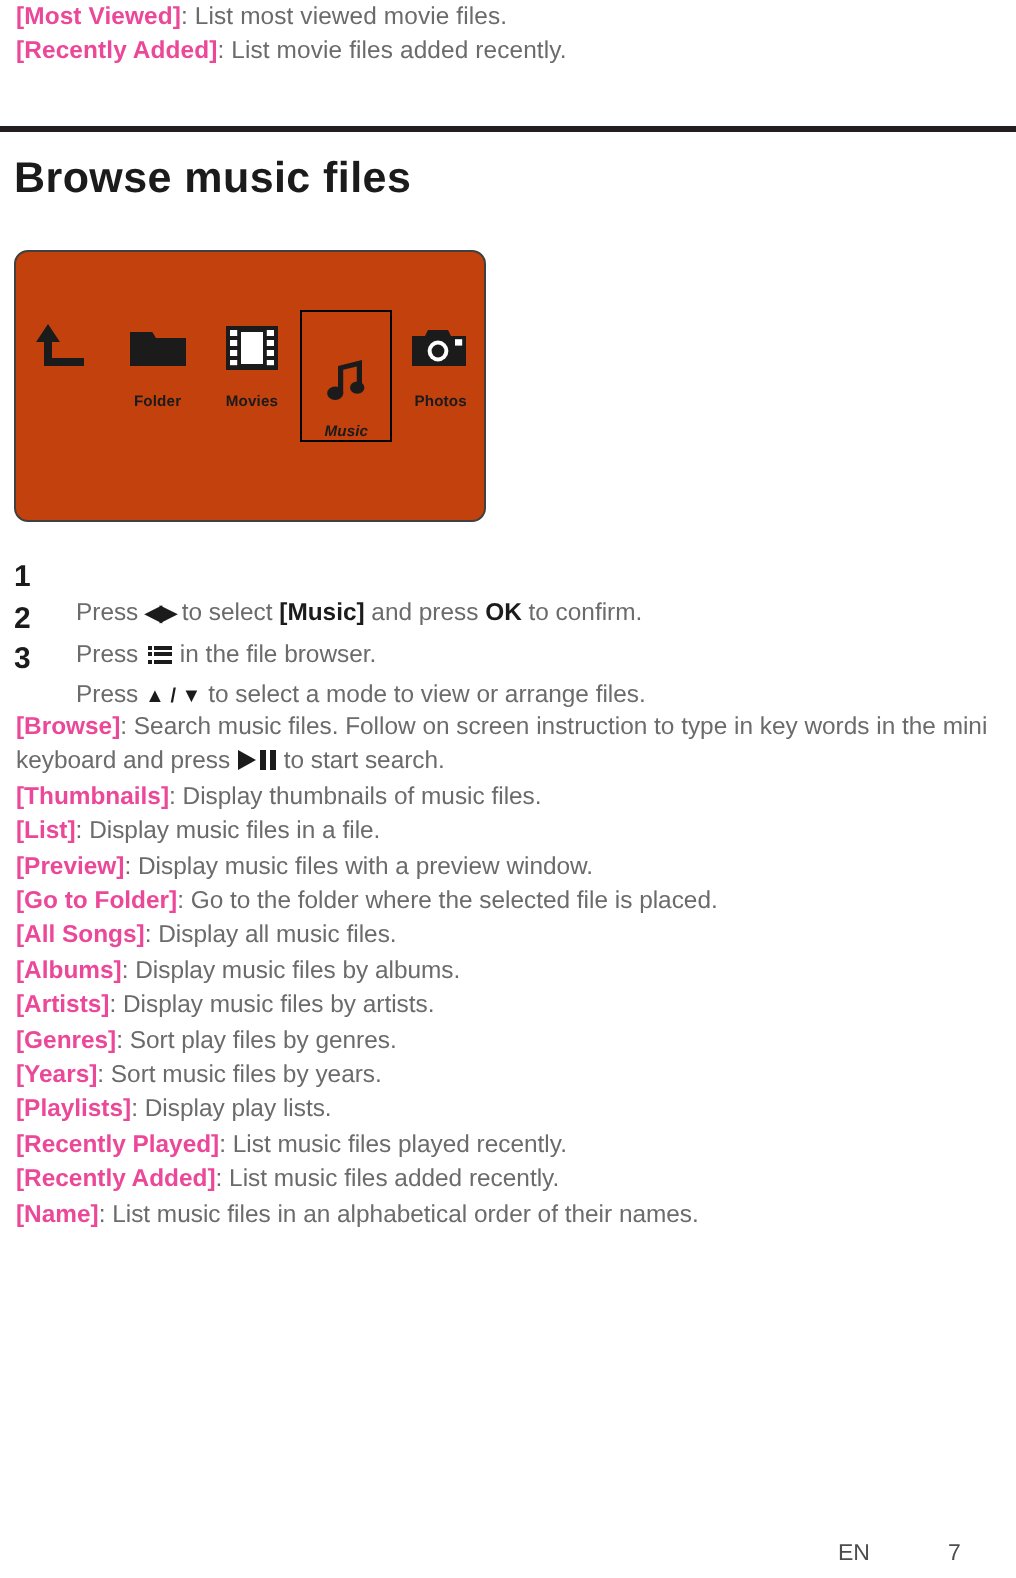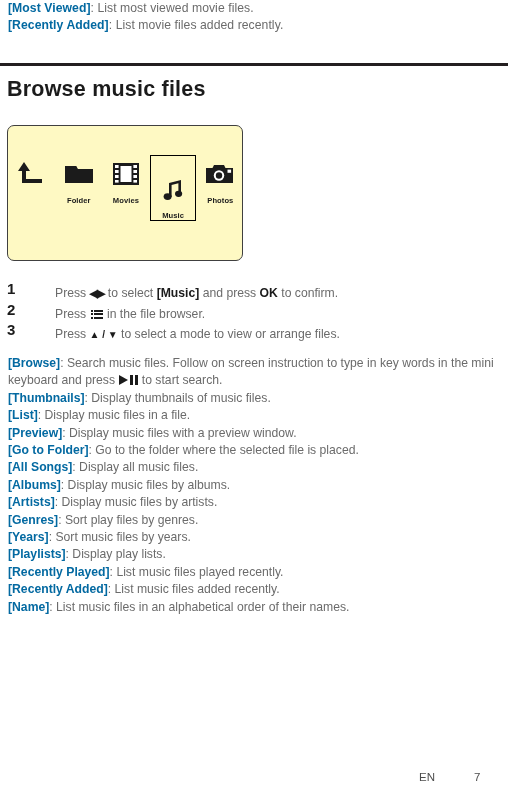--- a/index.html
+++ b/index.html
@@ -23,21 +23,21 @@
 
   
   .body-line {
     font-size: 12.2px;
     line-height: 17.4px;
     color: #6b6b6b;
     letter-spacing: .005em;
   }
   .lbl {
     font-weight: bold;
-    color: #0369a1;
+    color: #ec4899;
   }
 
   
   .top-block {
     position: absolute;
     left: 8px;
     top: 0px;
     width: 494px;
   }
   .top-block .body-line {
@@ -71,21 +71,21 @@
 
   
   .panel {
     position: absolute;
     left: 7px;
     top: 125px;
     width: 236px;
     height: 136px;
     border: 1px solid #404040;
     border-radius: 7px;
-    background: #fef9c3;
+    background: #c2410c;
     box-sizing: border-box;
   }
   .icon-row {
     position: absolute;
     left: 0;
     top: 29px;
     width: 236px;
     height: 76px;
     display: flex;
     align-items: flex-start;
@@ -97,20 +97,21 @@
     display: flex;
     flex-direction: column;
     align-items: center;
     justify-content: flex-start;
     box-sizing: border-box;
     padding-top: 2px;
   }
   .icon-cell.selected {
     border: 1.4px solid #000000;
     padding-top: 17px;
+    font-style: italic;
   }
   .icon-art {
     height: 34px;
     width: 40px;
     display: flex;
     align-items: center;
     justify-content: center;
   }
   .icon-caption {
     font-size: 7.6px;
@@ -137,24 +138,23 @@
     position: absolute;
     left: 7px;
     top: -2px;
     font-size: 15px;
     font-weight: bold;
     color: #1b1b1b;
   }
   .step-text {
     position: absolute;
     left: 38px;
-    top: 4px;
+    top: 17px;
     font-size: 12.2px;
     color: #6b6b6b;
-    margin-left: 17px;
   }
   .step-text .strong {
     font-weight: bold;
     color: #1b1b1b;
   }
   .glyph {
     color: #1b1b1b;
     font-weight: bold;
     display: inline-block;
   }

